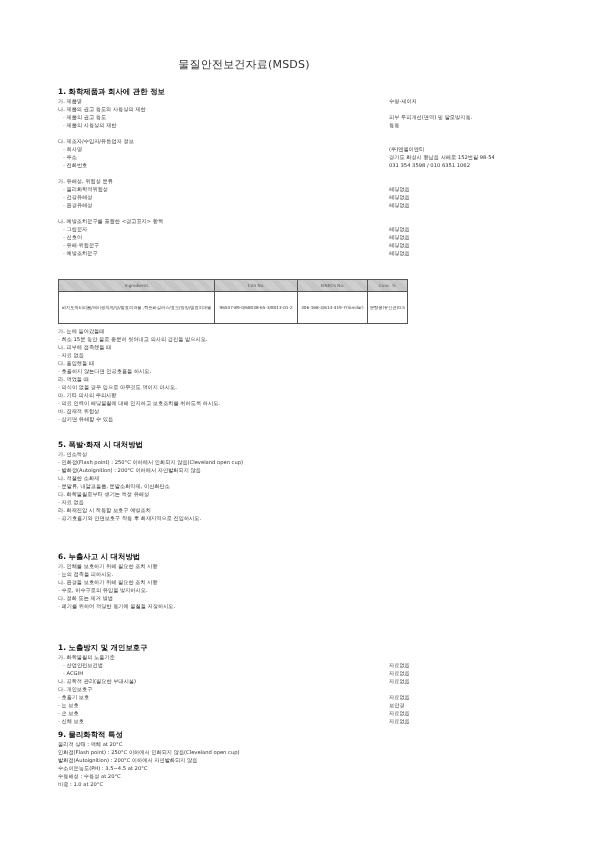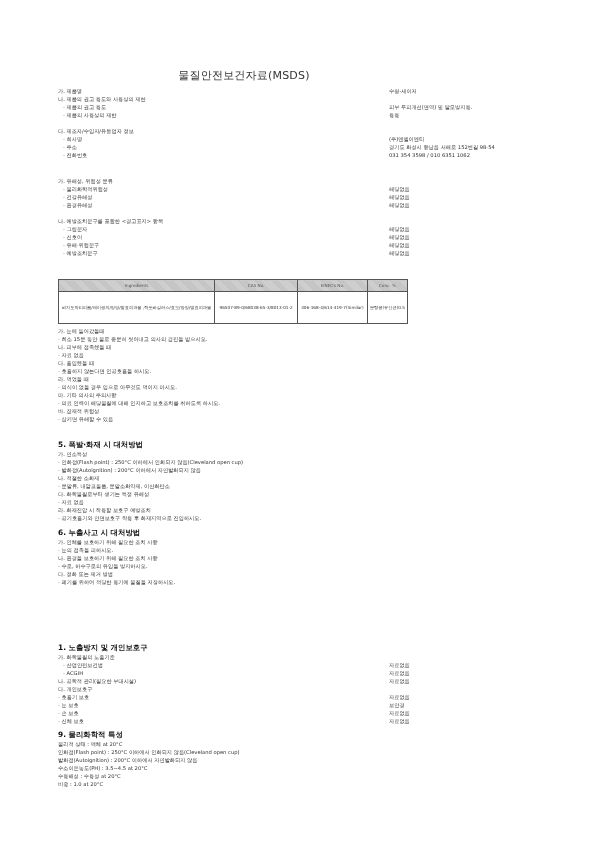--- a/index.html
+++ b/index.html
@@ -1,37 +1,38 @@
 <!DOCTYPE html>
 <html><head>
 <meta charset="utf-8">
 <style>
   html,body{margin:0;padding:0;background:#fff;}
   body{width:600px;height:849px;position:relative;overflow:hidden;font-family:"DejaVu Sans",sans-serif;color:#222;}
   .page{position:absolute;left:0;top:0;width:600px;height:849px;}
-  .title{position:absolute;left:0;top:68px;width:488px;text-align:center;font-size:11px;color:#333;letter-spacing:0.2px;}
+  .title{position:absolute;left:0;top:57px;width:488px;text-align:center;font-size:11px;color:#333;letter-spacing:0.2px;}
   .sec{position:absolute;left:58px;width:490px;}
   .sec-title{font-size:7.4px;font-weight:bold;color:#111;margin:0 0 1px 0;line-height:9px;}
   .line{font-size:5.2px;line-height:8px;color:#333;white-space:nowrap;position:relative;height:8px;}
   .line.sub{padding-left:5px;}
   .line .val{position:absolute;left:331px;top:0;color:#333;}
   .gap{height:8px;}
   table.comp{position:absolute;left:58px;top:279px;width:350px;border-collapse:collapse;font-size:4.2px;color:#333;}
   table.comp th{height:9px;border:1px solid #555;font-weight:normal;
     background:repeating-linear-gradient(45deg,#bdbdbd 0,#bdbdbd 1px,#d6d6d6 1px,#d6d6d6 2px);color:#555;}
   table.comp td{height:31px;border:1px solid #555;text-align:center;white-space:nowrap;padding:0 2px;}
 </style>
 </head>
 <body>
 
 <div class="page">
 
   <div class="title">물질안전보건자료(MSDS)</div>
 
   <div class="sec" style="top:87px">
+    <div class="sec-title">1. 화학제품과 회사에 관한 정보</div>
     <div class="line"><span>가. 제품명</span><span class="val">수평-세이저</span></div>
     <div class="line"><span>나. 제품의 권고 용도와 사용상의 제한</span></div>
     <div class="line sub"><span>- 제품의 권고 용도</span><span class="val">피부 두피개선(면역) 및 탈모방지용.</span></div>
     <div class="line sub"><span>- 제품의 사용상의 제한</span><span class="val">용용</span></div>
     <div class="gap"></div>
     <div class="line"><span>다. 제조자/수입자/유통업자 정보</span></div>
     <div class="line sub"><span>- 회사명</span><span class="val">(주)엔엘이엔티</span></div>
     <div class="line sub"><span>- 주소</span><span class="val">경기도 화성시 향남읍 서해로 152번길 98-54</span></div>
     <div class="line sub"><span>- 전화번호</span><span class="val">031 354 3598 / 010 6351 1062</span></div>
   </div>
@@ -89,21 +90,21 @@
     <div class="line">- 인화점(Flash point) : 250°C 이하에서 인화되지 않음(Cleveland open cup)</div>
     <div class="line">- 발화점(Autoignition) : 200°C 이하에서 자연발화되지 않음</div>
     <div class="line">나. 적절한 소화제</div>
     <div class="line">- 분말류, 내알코올품, 분말소화약제, 이산화탄소</div>
     <div class="line">다. 화학물질로부터 생기는 특정 유해성</div>
     <div class="line">- 자료 없음</div>
     <div class="line">라. 화재진압 시 착용할 보호구 예방조치</div>
     <div class="line">- 공기호흡기와 안면보호구 착용 후 화재지역으로 진입하시오.</div>
   </div>
 
-  <div class="sec" style="top:528px">
+  <div class="sec" style="top:552px">
     <div class="sec-title">6. 누출사고 시 대처방법</div>
     <div class="line">가. 인체를 보호하기 위해 필요한 조치 사항</div>
     <div class="line">- 눈의 접촉을 피하시오.</div>
     <div class="line">나. 환경을 보호하기 위해 필요한 조치 사항</div>
     <div class="line">- 수로, 하수구로의 유입을 방지하시오.</div>
     <div class="line">다. 정화 또는 제거 방법</div>
     <div class="line">- 폐기를 위하여 적당한 용기에 물질을 저장하시오.</div>
   </div>
 
 

